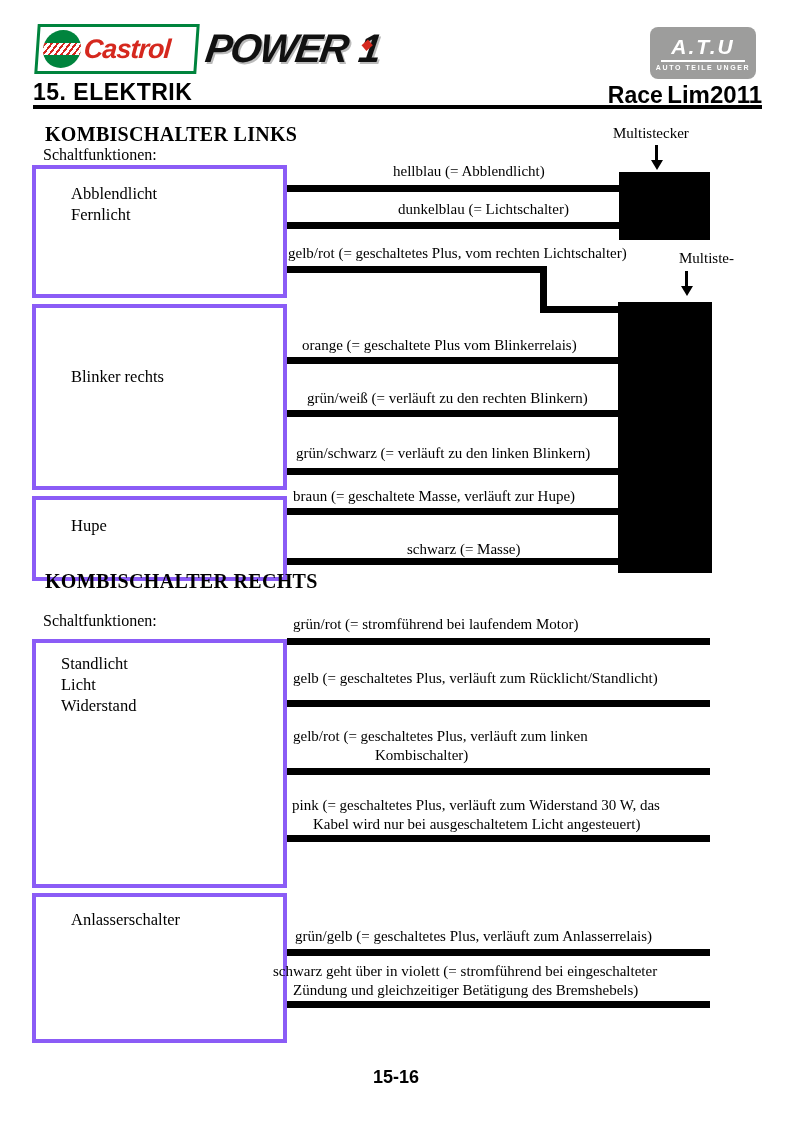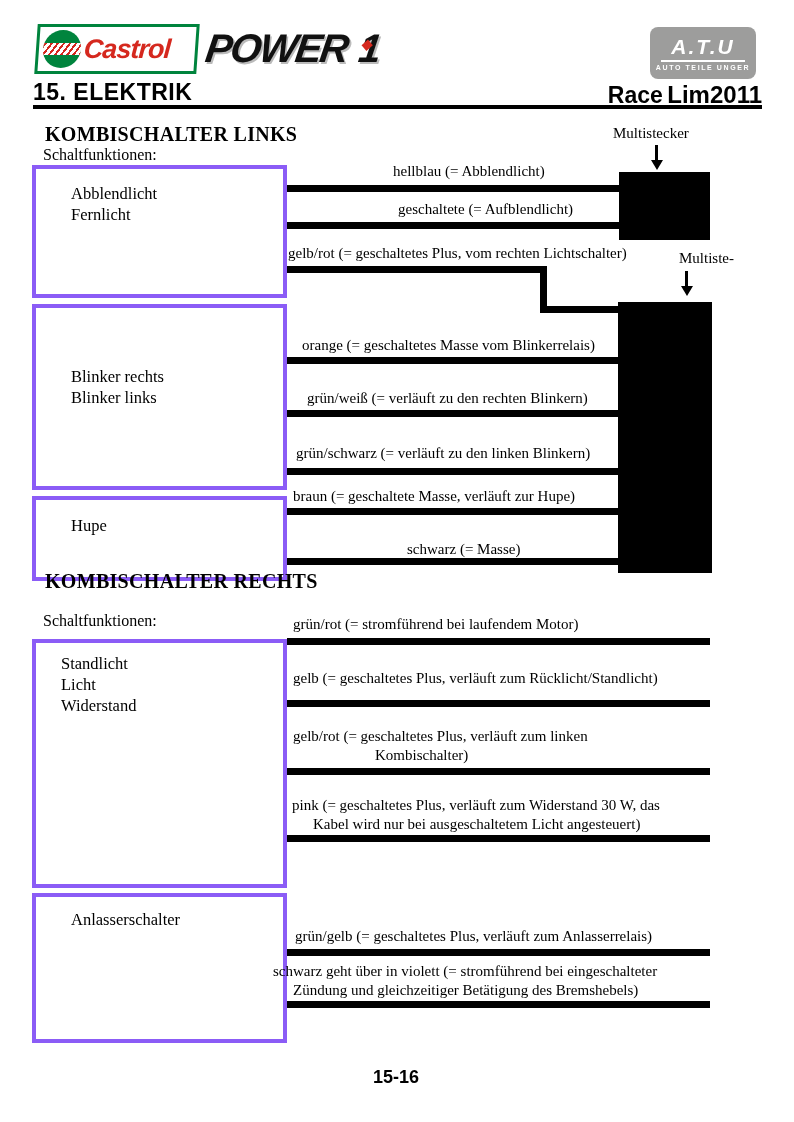--- a/index.html
+++ b/index.html
@@ -110,21 +110,20 @@
 
   <div class="sec-title" style="left:45px; top:123px;">KOMBISCHALTER LINKS</div>
   <div class="sec-subtitle" style="left:43px; top:146px;">Schaltfunktionen:</div>
 
   <div class="switch-box" style="left:32px; top:165px; width:255px; height:133px; padding:14px 0 0 35px;">
     <span class="bl">Abblendlicht</span>
     <span class="bl">Fernlicht</span>
   </div>
   <div class="switch-box" style="left:32px; top:304px; width:255px; height:186px; padding:58px 0 0 35px;">
     <span class="bl">Blinker rechts</span>
-    <span class="bl">Blinker links</span>
   </div>
   <div class="switch-box" style="left:32px; top:496px; width:255px; height:85px; padding:15px 0 0 35px;">
     <span class="bl">Hupe</span>
   </div>
 
   <div class="conn-label" style="left:613px; top:125px;">Multistecker</div>
   <div class="down-arrow" style="left:650px; top:145px;">
       <div class="shaft"></div>
       <div class="head"></div>
     </div>
@@ -133,29 +132,29 @@
   <div class="conn-label" style="left:679px; top:250px;">Multiste-</div>
   <div class="down-arrow" style="left:680px; top:271px;">
       <div class="shaft"></div>
       <div class="head"></div>
     </div>
   <div class="connector" style="left:618px; top:302px; width:94px; height:271px;"></div>
 
   <div class="wirelabel" style="left:393px; top:162px;">hellblau (= Abblendlicht)</div>
   <div class="wire" style="left:287px; top:185px; width:332px;"></div>
 
-  <div class="wirelabel" style="left:398px; top:200px;">geschaltete (= Aufblendlicht)</div>
+  <div class="wirelabel" style="left:398px; top:200px;">dunkelblau (= Lichtschalter)</div>
   <div class="wire" style="left:287px; top:222px; width:332px;"></div>
 
   <div class="wirelabel" style="left:288px; top:244px;">gelb/rot (= geschaltetes Plus, vom rechten Lichtschalter)</div>
   <div class="wire" style="left:287px; top:266px; width:260px;"></div>
   <div class="vwire" style="left:540px; top:266px; height:47px;"></div>
   <div class="wire" style="left:540px; top:306px; width:78px;"></div>
 
-  <div class="wirelabel" style="left:302px; top:336px;">orange (= geschaltetes Masse vom Blinkerrelais)</div>
+  <div class="wirelabel" style="left:302px; top:336px;">orange (= geschaltete Plus vom Blinkerrelais)</div>
   <div class="wire" style="left:287px; top:357px; width:331px;"></div>
 
   <div class="wirelabel" style="left:307px; top:389px;">grün/weiß (= verläuft zu den rechten Blinkern)</div>
   <div class="wire" style="left:287px; top:410px; width:331px;"></div>
 
   <div class="wirelabel" style="left:296px; top:444px;">grün/schwarz (= verläuft zu den linken Blinkern)</div>
   <div class="wire" style="left:287px; top:468px; width:331px;"></div>
 
   <div class="wirelabel" style="left:293px; top:487px;">braun (= geschaltete Masse, verläuft zur Hupe)</div>
   <div class="wire" style="left:287px; top:508px; width:331px;"></div>

